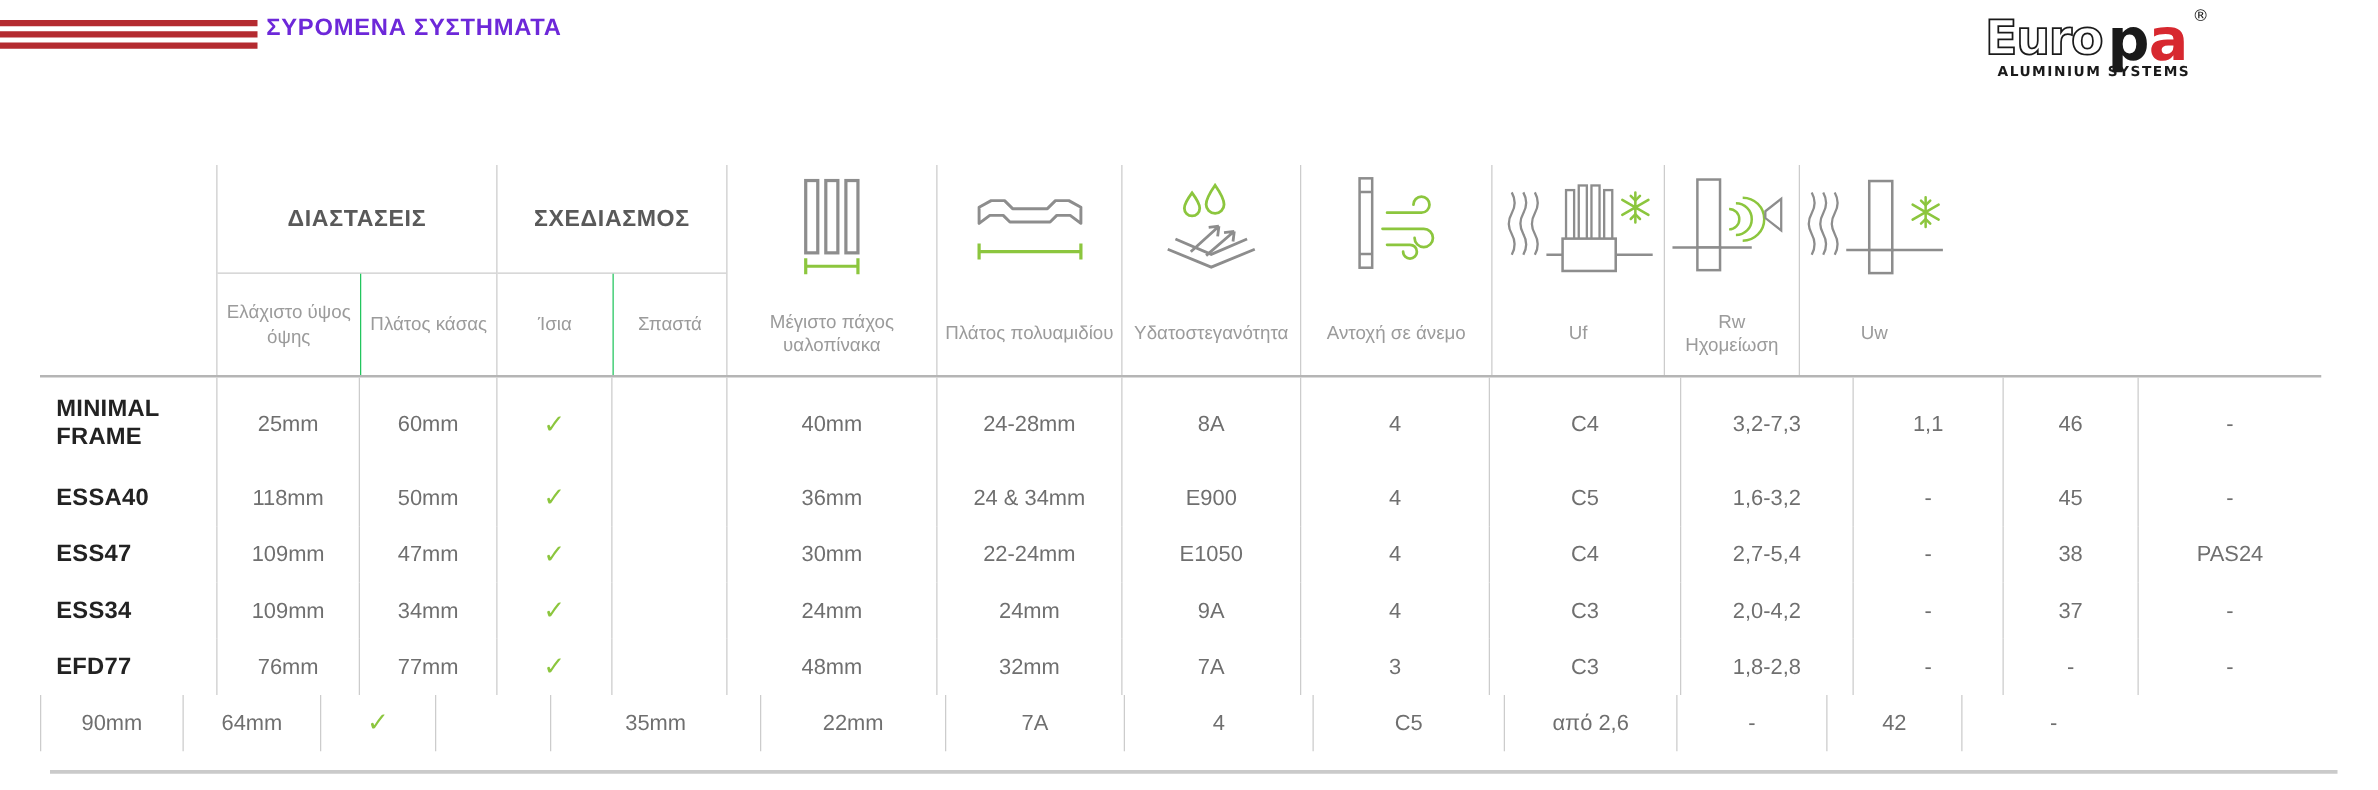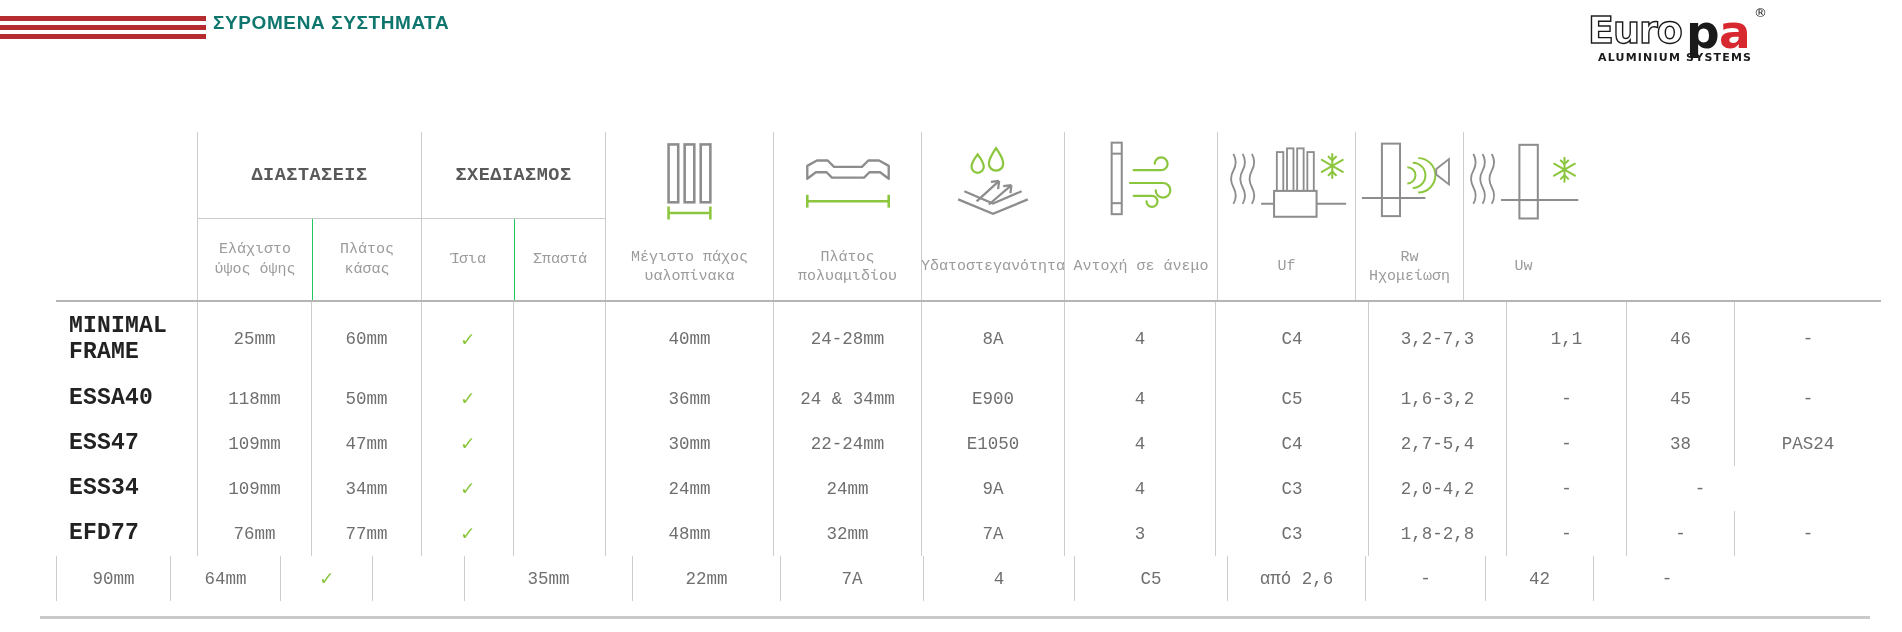--- a/index.html
+++ b/index.html
@@ -3,26 +3,26 @@
 <meta charset="utf-8">
 <style>
   html,body{margin:0;padding:0;background:#fff;}
   .page{position:relative;width:1902px;height:632px;background:#fff;overflow:hidden;
         font-family:"Liberation Sans", sans-serif;}
 
   
   .stripes{position:absolute;left:0;top:16px;width:206px;display:flex;flex-direction:column;gap:4px;}
   .stripe{height:5px;background:#B42B30;}
   .page-title{position:absolute;left:213px;top:12px;font-size:19px;font-weight:600;
-              color:#0f766e;letter-spacing:0.6px;}
+              color:#6d28d9;letter-spacing:0.6px;}
 
   .logo{position:absolute;right:16px;top:2px;}
 
   
-  .spec-table{position:absolute;left:56px;top:132px;width:1825px;font-family:Liberation Mono, monospace;}
+  .spec-table{position:absolute;left:32px;top:132px;width:1825px;}
   .thead{display:flex;height:168px;border-bottom:2px solid #b5b5b5;}
   .corner{width:141px;}
   .group{border-left:1px solid #ccc;display:flex;flex-direction:column;box-sizing:border-box;}
   .g1{width:224px}.g2{width:184px}
   .glabel{height:86px;display:flex;align-items:center;justify-content:center;
           font-size:18.5px;font-weight:bold;color:#595959;letter-spacing:0.5px;
           border-bottom:1px solid #ccc;}
   .subrow{flex:1;display:flex;}
   .sub{display:flex;align-items:center;justify-content:center;text-align:center;
        font-size:15px;color:#9b9b9b;line-height:1.3;box-sizing:border-box;padding:0 6px;}
@@ -34,21 +34,21 @@
           font-size:15px;color:#9b9b9b;line-height:1.3;padding:0 6px;box-sizing:border-box;}
 
   .c1{width:114px}.c2{width:110px}.c3{width:92px}.c4{width:92px}
   .c5{width:168px}.c6{width:148px}.c7{width:143px}.c8{width:151px}.c9{width:153px}
   .c10{width:138px}.c11{width:120px}.c12{width:108px}.c13{width:147px}
   .sub.c2{width:109px}.sub.c4{width:91px}
 
   .row{display:flex;height:45px;}
   .row.first{height:74px;}
   .namecell{width:141px;box-sizing:border-box;padding-left:13px;display:flex;align-items:center;
-            font-size:23px;font-weight:bold;color:#222;line-height:1.15;letter-spacing:0.2px;}
+            font-size:19px;font-weight:bold;color:#222;line-height:1.15;letter-spacing:0.2px;}
   .cell{display:flex;align-items:center;justify-content:center;box-sizing:border-box;
         border-left:1px solid #ccc;font-size:17.5px;color:#6f6f6f;text-align:center;}
   .cell.check{color:#8CC63E;font-size:21px;}
 
   .bottomrule{position:absolute;left:40px;top:616px;width:1830px;height:3px;background:#cacaca;}
 </style>
 </head>
 <body>
 
 <svg width="0" height="0" style="position:absolute" aria-hidden="true">
@@ -318,20 +318,21 @@
           <div class="cell c2">34mm</div>
           <div class="cell c3 check">✓</div>
           <div class="cell c4"></div>
           <div class="cell c5">24mm</div>
           <div class="cell c6">24mm</div>
           <div class="cell c7">9A</div>
           <div class="cell c8">4</div>
           <div class="cell c9">C3</div>
           <div class="cell c10">2,0-4,2</div>
           <div class="cell c11">-</div>
+          <div class="cell c12">37</div>
           <div class="cell c13">-</div>
         </div>
         <div class="row">
           <div class="namecell">EFD77</div>
           <div class="cell c1">76mm</div>
           <div class="cell c2">77mm</div>
           <div class="cell c3 check">✓</div>
           <div class="cell c4"></div>
           <div class="cell c5">48mm</div>
           <div class="cell c6">32mm</div>

